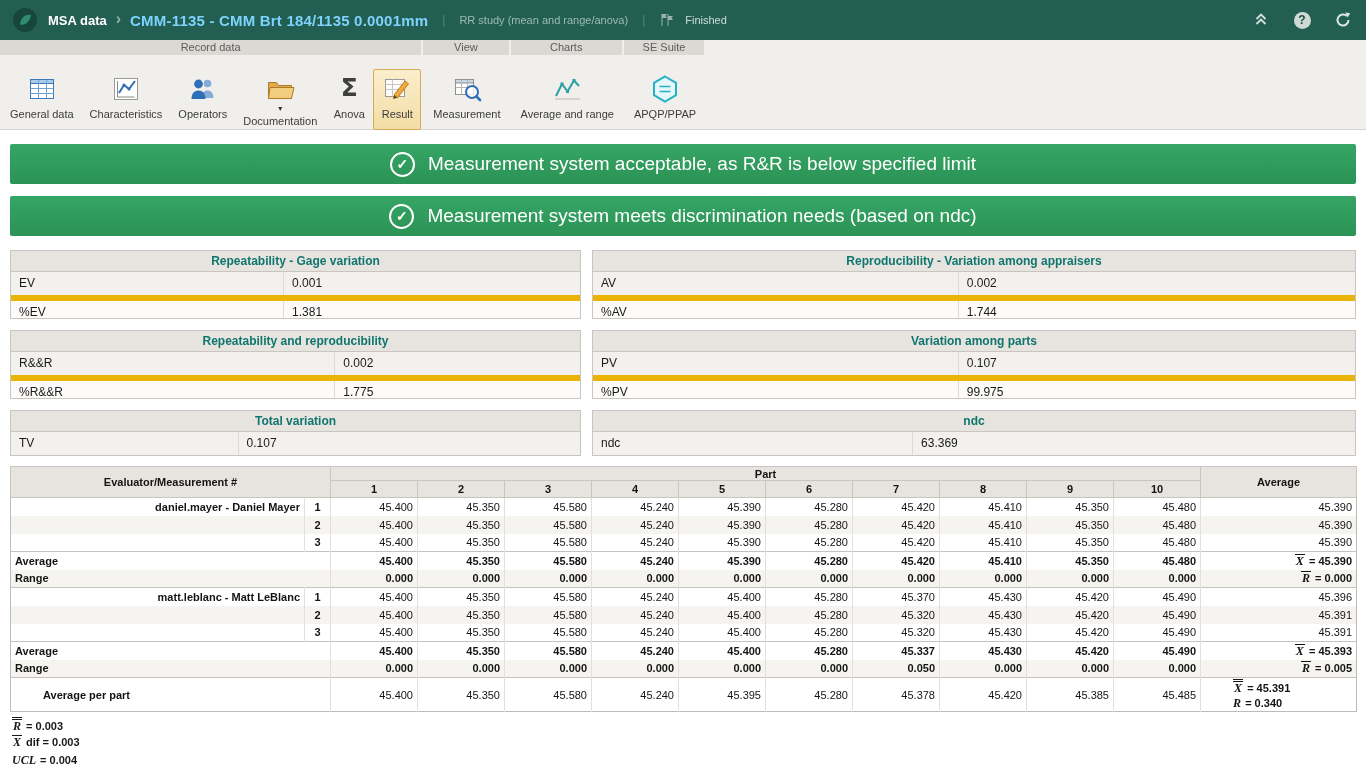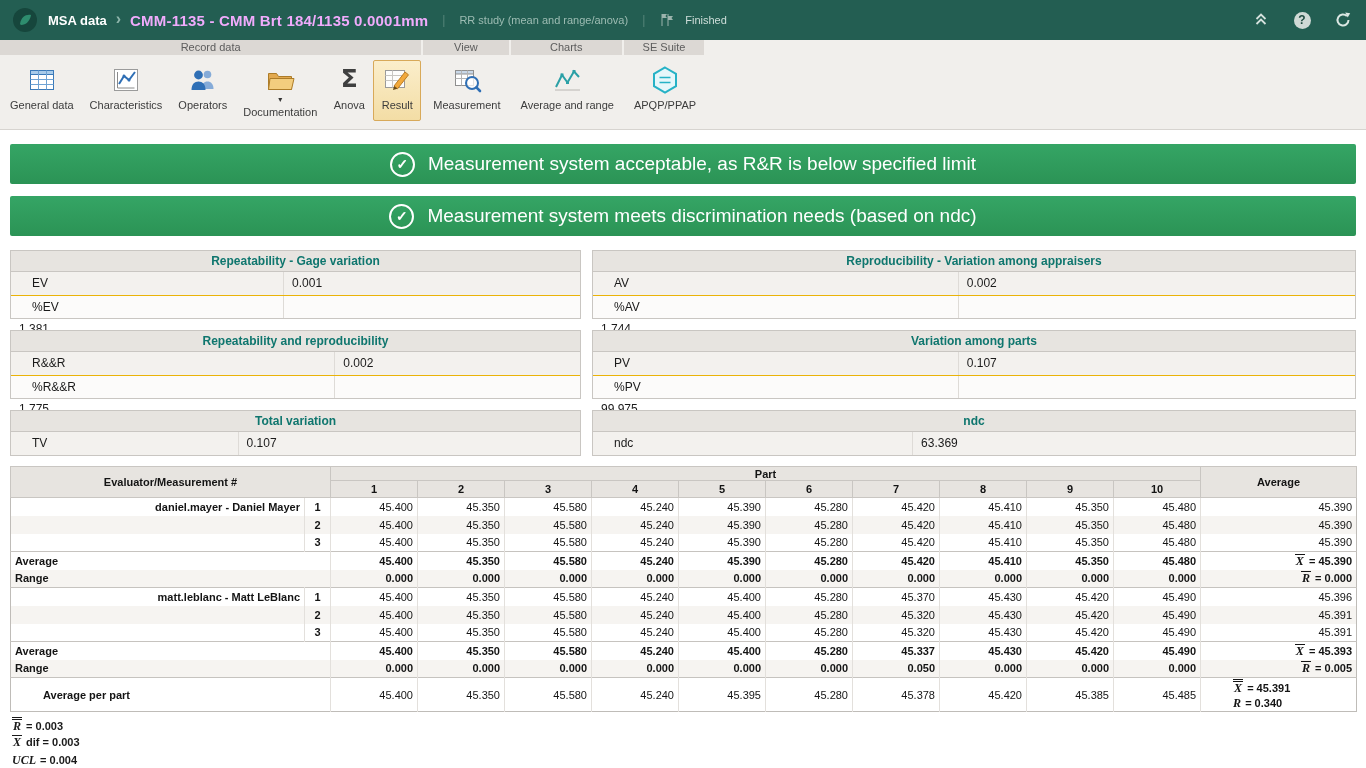--- a/index.html
+++ b/index.html
@@ -12,38 +12,38 @@
   [data-interactable="true"] { cursor:pointer; }
 
   
   .hdr {
     height:40px; background:#235e52; display:flex; align-items:center;
     padding:8px 12px; gap:6px;
   }
   .logo { width:26px; height:26px; display:flex; margin-right:4px; }
   .crumb { color:#ffffff; font-weight:bold; font-size:13px; }
   .chev { color:#8fb5ab; font-size:16px; font-weight:bold; margin:0 3px 2px; }
-  .title { color:#f0abfc; font-weight:bold; font-size:15px; letter-spacing:.2px; }
+  .title { color:#7dd3fc; font-weight:bold; font-size:15px; letter-spacing:.2px; }
   .sep { color:#55857a; font-size:12px; margin:0 8px; }
   .study { color:#9dbcb3; font-size:11px; }
   .flagicon { display:flex; margin-right:4px; }
   .status { color:#cfdeda; font-size:11px; }
   .hspacer { flex:1; }
   .hdr-icon { width:22px; height:22px; display:flex; align-items:center; justify-content:center; margin-left:13px; }
   .help-circle {
     width:17px; height:17px; border-radius:50%; background:#cfd9d5; color:#1f4a40;
     font-size:12px; font-weight:bold; display:flex; align-items:center; justify-content:center;
   }
 
   
   .ribbon {
     height:90px; background:#f1efec; border-bottom:1px solid #d7d4d0;
     display:flex; align-items:flex-start;
   }
-  .rb-group { display:flex; flex-direction:column; }
+  .rb-group { display:flex; flex-direction:column;gap:9px; }
   .rb-group-label {
     height:15px; line-height:15px; background:#dcd8d4; color:#5c5c5c;
     font-size:11px; text-align:center; margin-right:2px;
   }
   .rb-items { display:flex; padding:5px 2px 0; }
   .rb-item {
     display:flex; flex-direction:column; align-items:center;
     padding:3px 7px 2px; min-width:48px; border:1px solid transparent; border-radius:2px;
   }
   .rb-item.selected { background:linear-gradient(#fbeecb,#f3dda5); border-color:#d8a959;text-align:right; }
@@ -73,22 +73,22 @@
   .summary-grid {
     display:grid; grid-template-columns:571px 764px; gap:11px; margin:14px 10px 0;
   }
   .sum-table { border:1px solid #c9c6c2; font-size:12px; background:#fff; }
   .sum-title {
     background:#e7e4e0; font-weight:bold; text-align:center; height:21px; line-height:21px;
     border-bottom:1px solid #c9c6c2; color:#0f766e;
   }
   .sum-row { display:flex; height:23px; line-height:22px; background:#fcfbfa; }
   .sum-row.odd { background:#f3f1ee; }
-  .sum-row + .sum-row { border-top:1px solid #eab308;flex-direction:column; }
-  .sum-lbl { width:48%; padding-left:21px; border-right:1px solid #dedbd7; }
+  .sum-row + .sum-row { border-top:6px solid #eab308; }
+  .sum-lbl { width:48%; padding-left:8px; border-right:1px solid #dedbd7; }
   .sum-val { flex:1; padding-left:8px; }
   .lw57 .sum-lbl { width:57%; }
   .lw40 .sum-lbl { width:40%; }
   .lw42 .sum-lbl { width:42%; }
 
   
   .meas-table {
     border-collapse:collapse; table-layout:fixed; width:1346px; margin:10px 10px 0;
     font-size:11px; color:#141414; border:1px solid #bfbcb8;
   }

